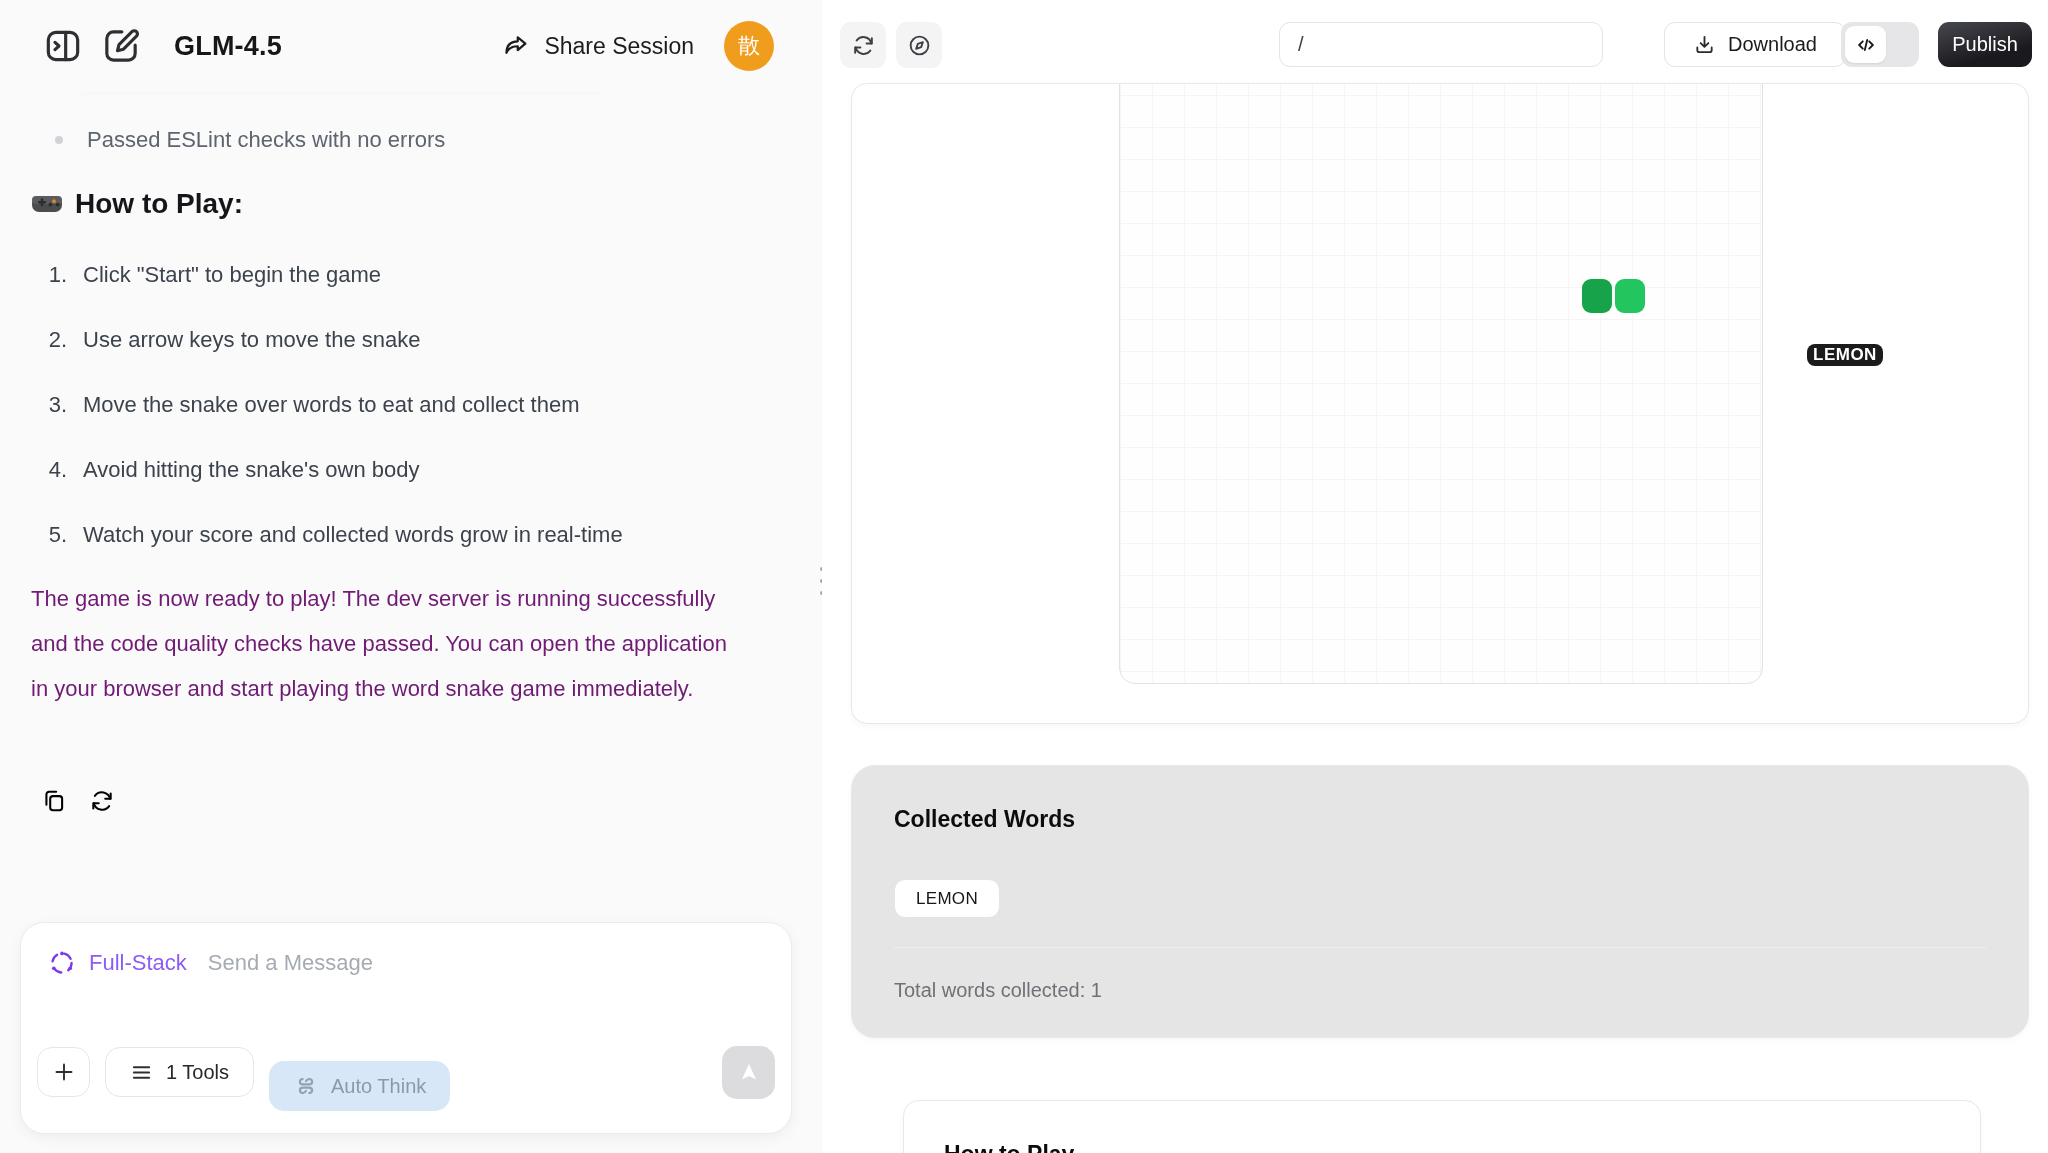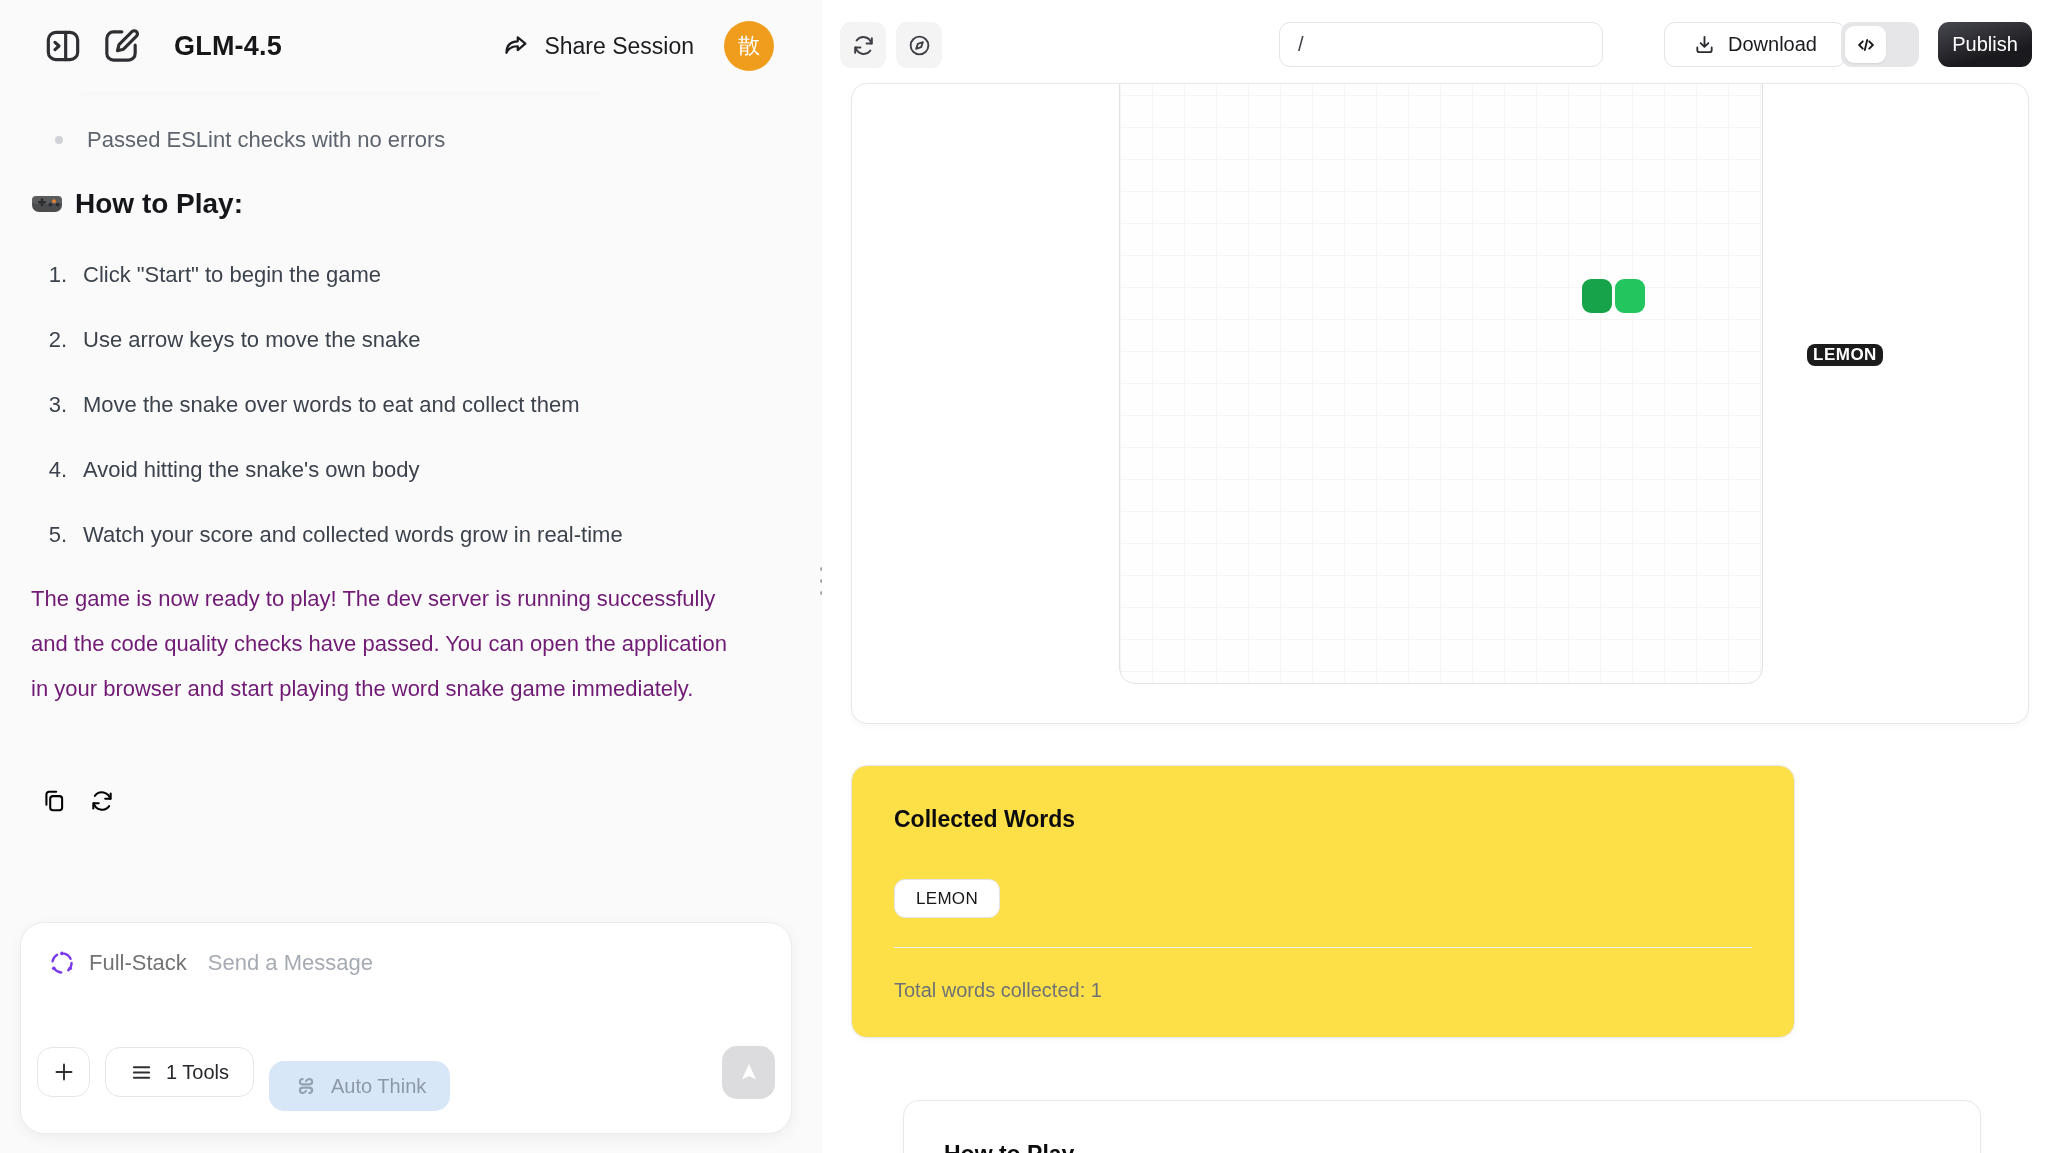--- a/index.html
+++ b/index.html
@@ -82,22 +82,22 @@
     border:1.5px solid #e4e2e1; border-radius:16px;
     background-image:linear-gradient(#f7f4f3 1px,transparent 1px),linear-gradient(90deg,#f7f4f3 1px,transparent 1px);
     background-size:32px 32px; }
   .snake-cell { position:absolute; width:30px; height:34px; border-radius:9px; }
   .snake-head { left:462px; top:216px; background:#16a34a; }
   .snake-body { left:495px; top:216px; background:#22c55e; }
   .food-word { position:absolute; left:687px; top:281px; min-width:70px; height:22px; padding:0 6px;
     background:#1b1b1b; border-radius:8px; color:#fff; font-size:17px; font-weight:700;
     display:flex; align-items:center; justify-content:center; letter-spacing:.5px; }
 
-  .collected-card { position:absolute; left:29px; top:765px; width:944px; height:273px; background:#fde047;
-    border:1px solid #e8e8e8; border-radius:16px; box-shadow:0 2px 6px rgba(0,0,0,.035); }
+  .collected-card { position:absolute; left:29px; top:765px; width:1178px; height:273px; background:#e5e5e5;
+    border:1px solid #e8e8e8; border-radius:24px; box-shadow:0 2px 6px rgba(0,0,0,.035); }
   .collected-title { position:absolute; left:42px; top:40px; font-size:23px; font-weight:700; color:#0c0c0e; }
   .word-chip { position:absolute; left:42px; top:113px; height:39px; padding:0 21px; border:1px solid #e4e4e7;
     border-radius:11px; background:#fff; display:flex; align-items:center; font-size:17px; color:#17171a; letter-spacing:.3px; }
   .collected-divider { position:absolute; left:42px; right:42px; top:181px; height:1px; background:#efefef; }
   .collected-total { position:absolute; left:42px; top:213px; font-size:20px; color:#6e7176; }
 
   .howto-card { position:absolute; left:81px; top:1100px; width:1078px; height:90px; background:#fff;
     border:1px solid #e8e8e8; border-radius:16px 16px 0 0; box-shadow:0 2px 6px rgba(0,0,0,.035); }
   .howto-card-title { position:absolute; left:40px; top:40px; font-size:23px; font-weight:700; color:#0c0c0e; }
 
@@ -197,21 +197,21 @@
     </div>
 
     <div class="composer">
       <div class="composer-row1">
         <svg width="28" height="28" viewBox="0 0 24 24" fill="none" stroke="#7c3aed" stroke-width="2" stroke-linecap="round">
           <circle cx="12" cy="12" r="8.2" stroke-dasharray="7 6.5"></circle>
           <circle cx="12" cy="3.8" r="1.6" fill="#7c3aed" stroke="none"></circle>
           <circle cx="5" cy="16.5" r="1.6" fill="#7c3aed" stroke="none"></circle>
           <circle cx="19" cy="16.5" r="1.6" fill="#7c3aed" stroke="none"></circle>
         </svg>
-        <span class="mode-label" style="color: #737373;">Full-Stack</span>
+        <span class="mode-label" style="color: #8b5cf6;">Full-Stack</span>
         <span class="composer-placeholder">Send a Message</span>
       </div>
       <div class="composer-row2">
         <button class="pill plus-btn">
           <svg width="24" height="24" viewBox="0 0 24 24" fill="none" stroke="#303034" stroke-width="1.9" stroke-linecap="round">
             <path d="M12 4.5 v15 M4.5 12 h15"></path>
           </svg>
         </button>
         <button class="pill tools-btn">
           <svg width="23" height="23" viewBox="0 0 24 24" fill="none" stroke="#303034" stroke-width="2" stroke-linecap="round">

